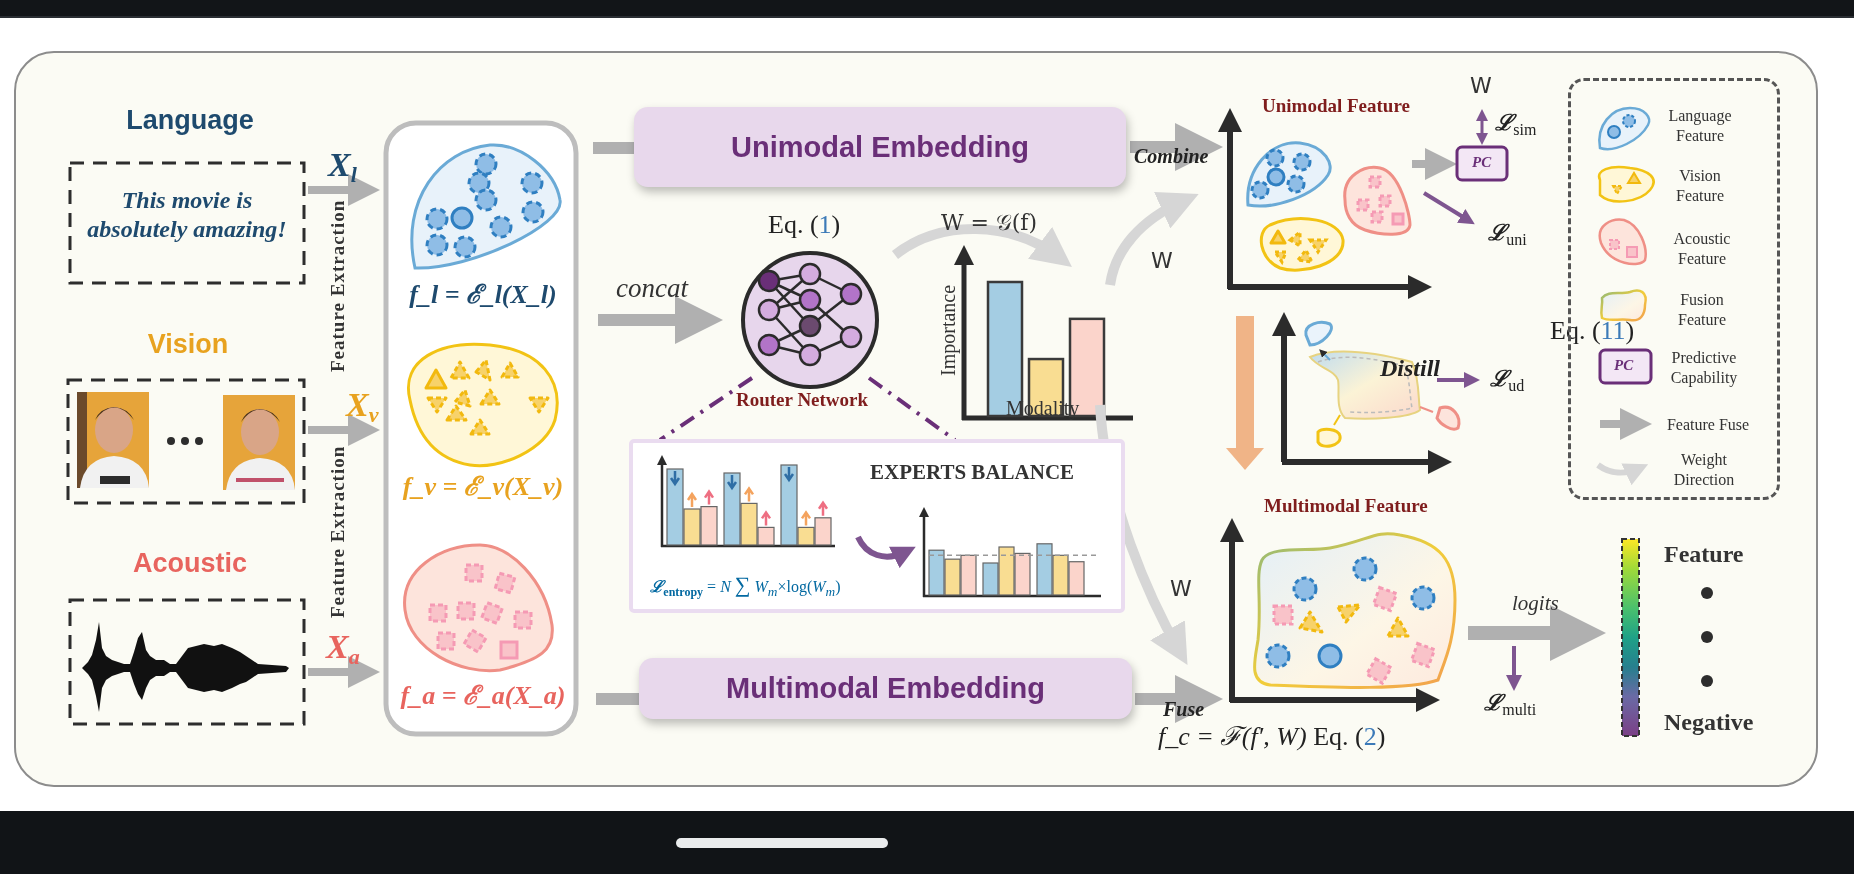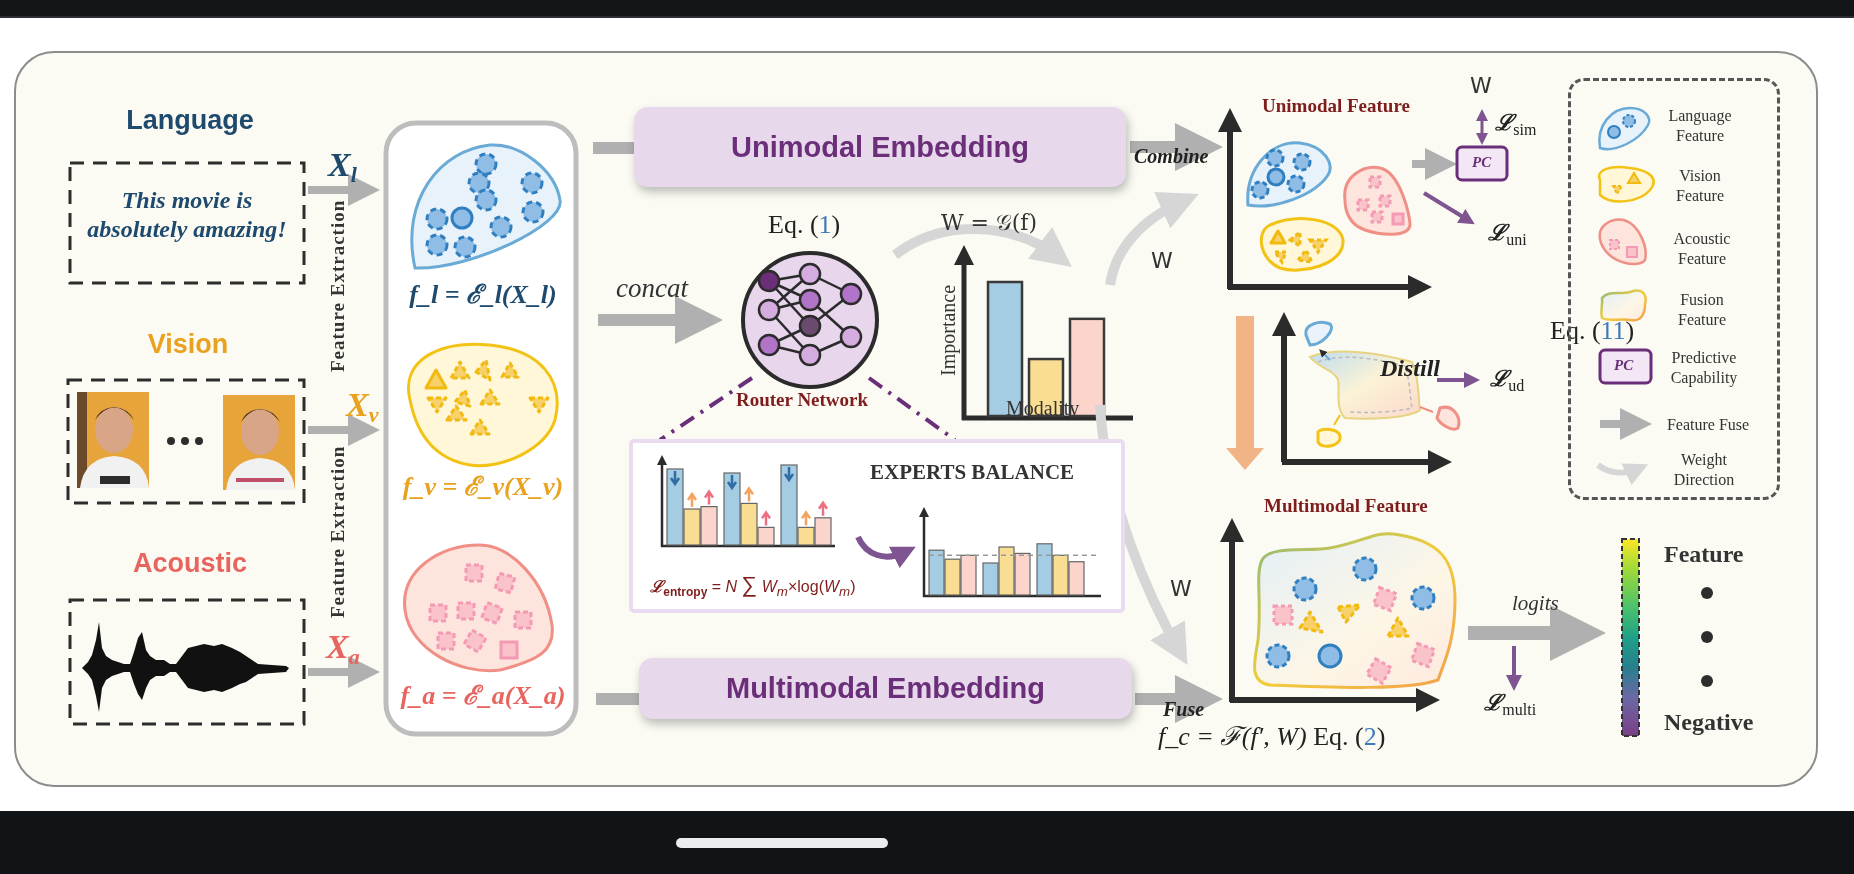--- a/index.html
+++ b/index.html
@@ -25,21 +25,21 @@
   .eq .num { color: #3c7ab8; }
   .small-bold { font-family: "Liberation Serif", serif; font-weight: bold; font-size: 19px; color: #7f1d1d; }
   .axis-label { font-family: "Liberation Serif", serif; font-size: 20px; color: #333; }
   .italic-lab { font-family: "Liberation Serif", serif; font-style: italic; font-size: 27px; color: #333; }
   .bold-it { font-family: "Liberation Serif", serif; font-style: italic; font-weight: bold; font-size: 20px; color: #222; margin-top: 34px; }
   .w-lab { font-family: "DejaVu Sans", sans-serif; font-size: 22px; color: #333; }
   .loss { font-family: "Liberation Serif", serif; font-style: italic; font-weight: bold; font-size: 22px; color: #222; }
   .loss sub { font-style: normal; font-weight: normal; font-size: 16px; }
   .experts-box { position: absolute; left: 630px; top: 440px; width: 494px; height: 172px; background: #ffffff; border: 3px solid #eadcf0; border-radius: 4px; box-sizing: border-box; }
   .experts-title { font-family: "Liberation Serif", serif; font-weight: bold; font-size: 21px; color: #333; }
-  .entropy { font-family: Liberation Sans, sans-serif; font-size: 16px; color: #7f1d1d; text-align: right; }
+  .entropy { font-family: Liberation Serif, serif; font-size: 16px; color: #0369a1; text-align: right; }
   .legend-box { position: absolute; left: 1568px; top: 78px; width: 212px; height: 422px; border: 3px dashed #555; border-radius: 16px; box-sizing: border-box; }
   .legend-text { font-family: "Liberation Serif", serif; font-size: 16px; color: #333; text-align: center; line-height: 1.25; transform: translateX(-50%); }
   .sent { font-family: "Liberation Serif", serif; font-weight: bold; font-size: 24px; color: #333; }
   .pc-text { font-family: "Liberation Serif", serif; font-style: italic; font-weight: bold; font-size: 15px; color: #6a2f78; }
 </style>
 </head>
 <body>
 
 <div class="topbar"></div>
 

